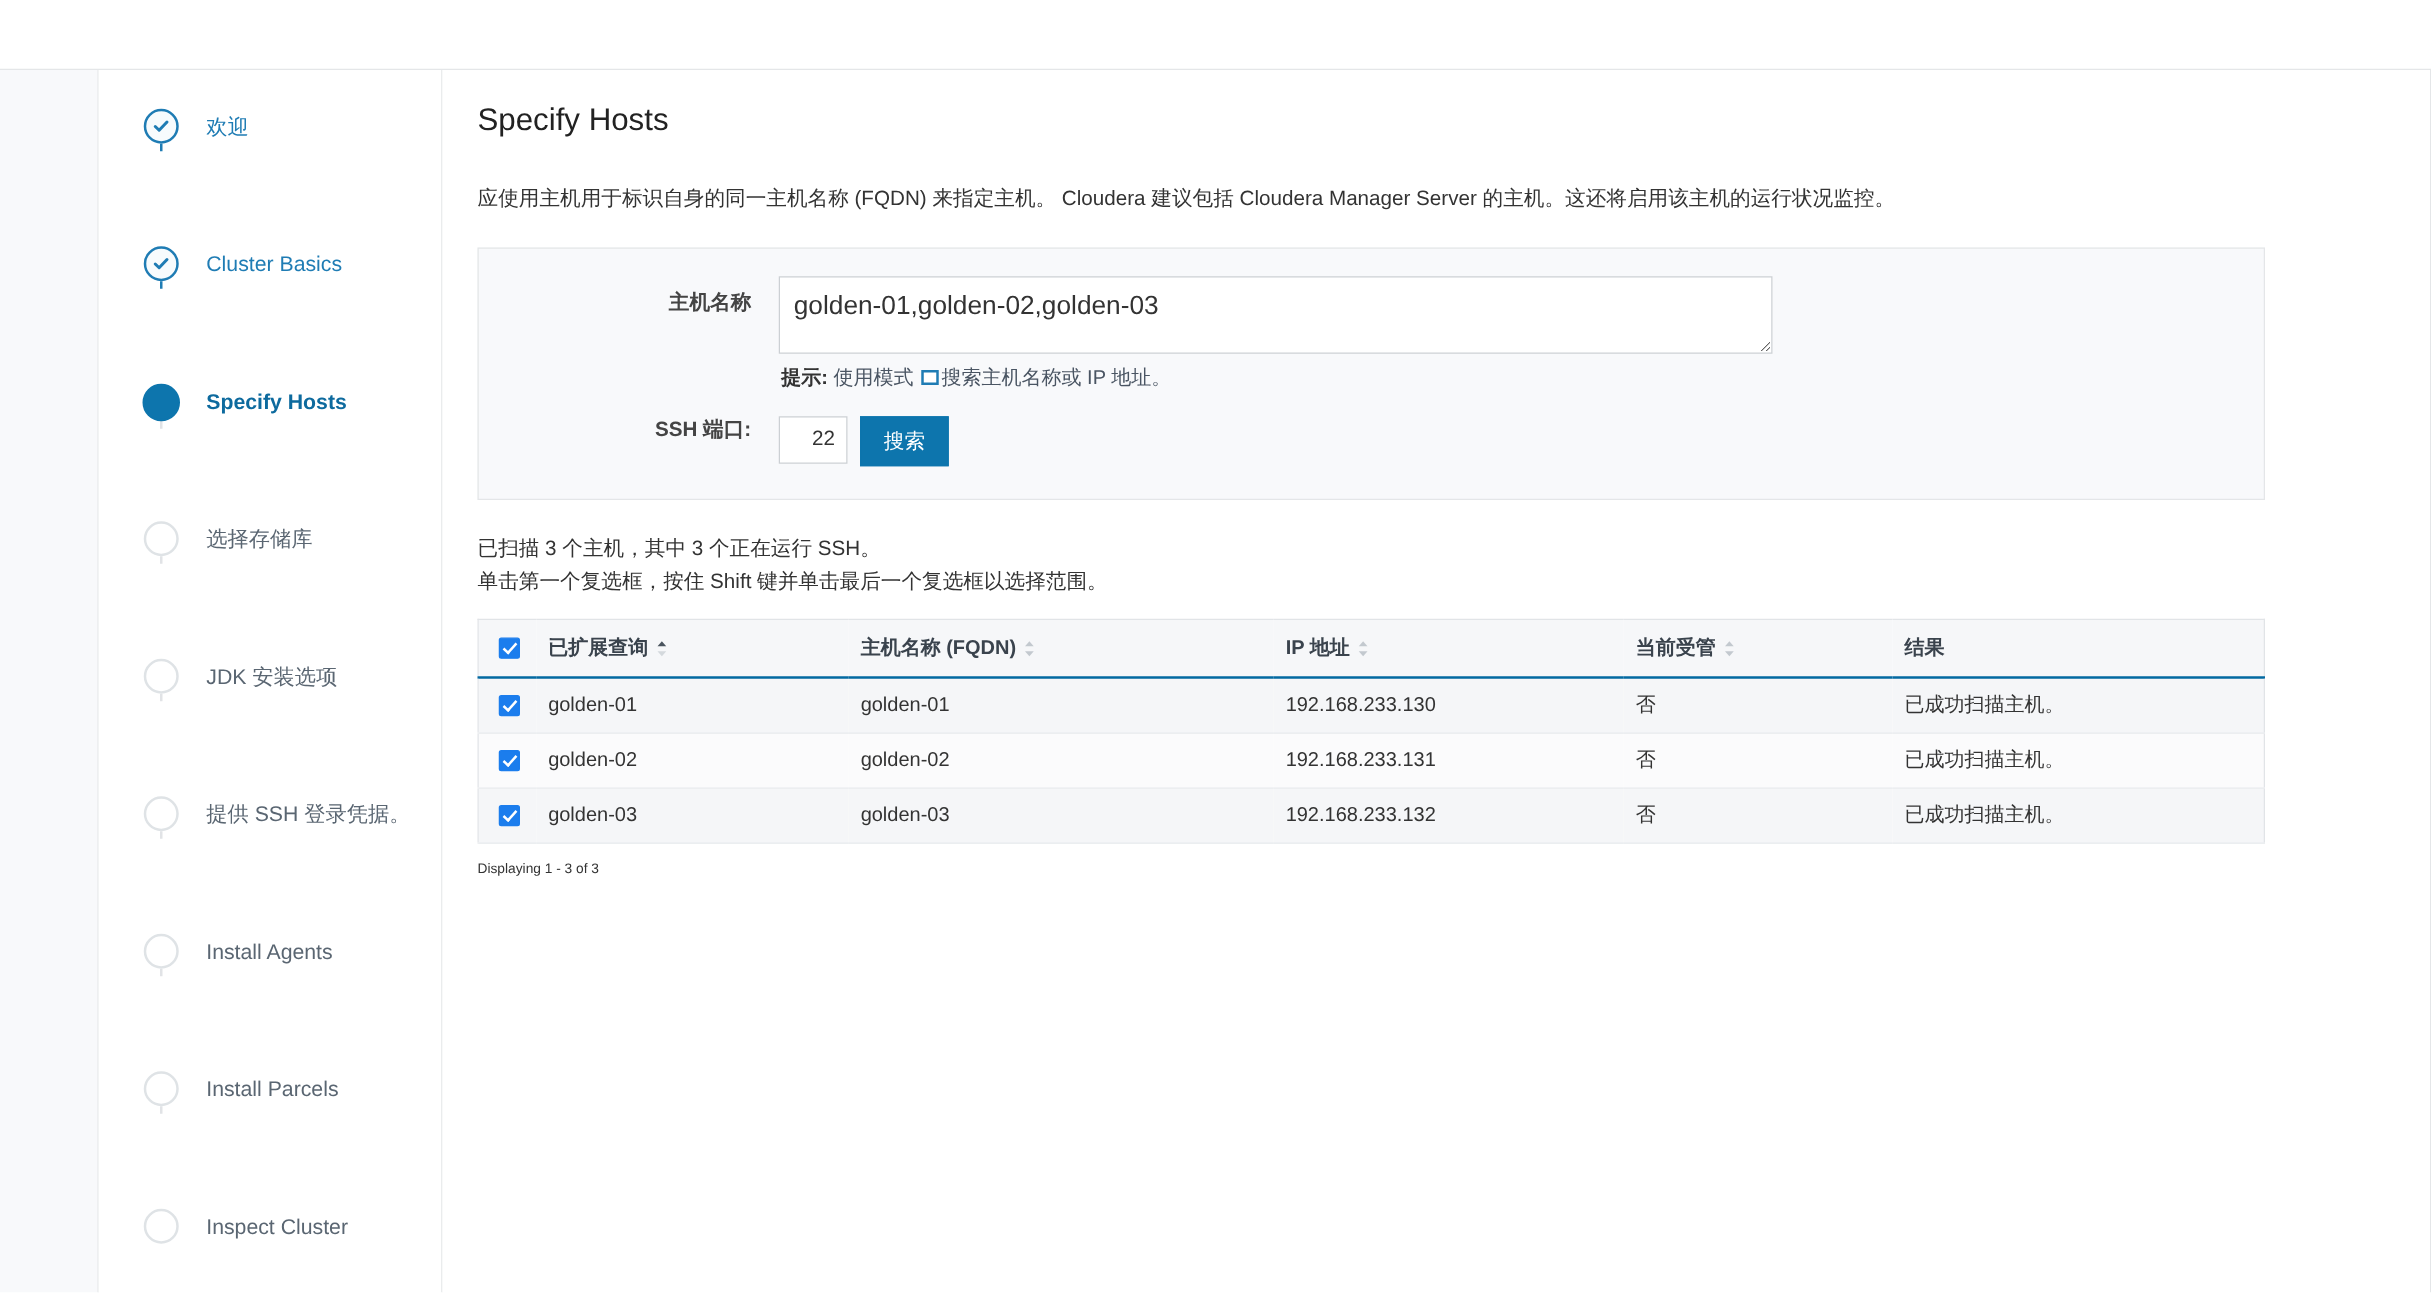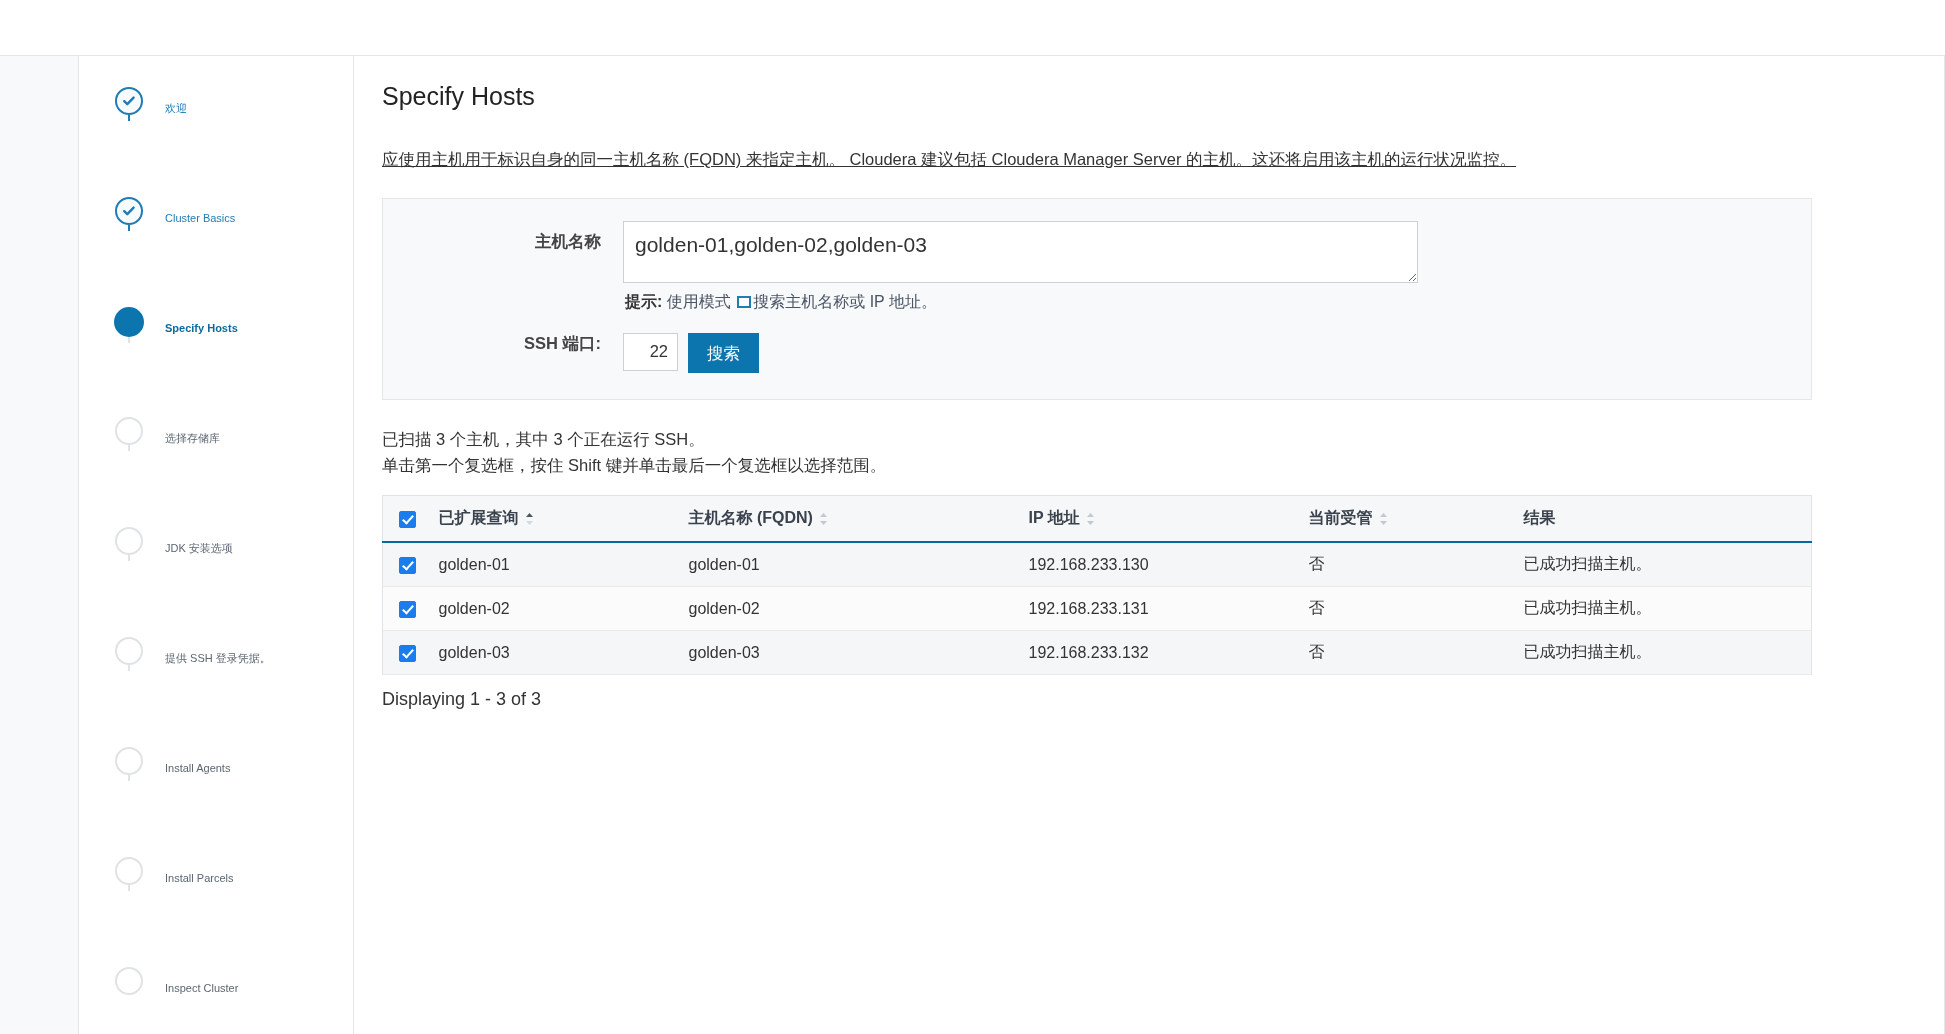--- a/index.html
+++ b/index.html
@@ -50,35 +50,35 @@
   }
   .step.done .step-dot { border-color:#1f7cb4; background:#f7fbfd; }
   .step.current .step-dot { border-color:#0d75ad; background:#0d75ad; width:30px; height:30px; }
   .step-dot svg { display:block; }
   .connector {
     position:absolute; left:50%; transform:translateX(-50%);
     top:34px; bottom:-6px; width:2px; background:#e1e3e6; z-index:1;
   }
   .step.done .connector { background:#1f7cb4; }
   .step-label {
-    margin-left:12px; margin-top:20px;
-    font-size:11px; line-height:1.45; color:#5a6672;
+    margin-left:12px; margin-top:9px;
+    font-size:17px; line-height:1.45; color:#5a6672;
     max-width:165px;
   }
   .step.done .step-label { color:#1f7cb4; }
   .step.current .step-label { color:#0d6a9e; font-weight:bold; }
 
   
   .content {
     flex:1; padding:26px 56px 0 28px; background:#ffffff; position:relative;
     border-right:1px solid #e4e6e8;
     overflow:hidden;
   }
   .page-title { font-size:25px; color:#222; font-weight:normal; margin:0 0 36px 0; }
-  .page-desc { font-size:16.5px; color:#333; margin:0 0 26px 0; line-height:1.5;text-decoration:underline; }
+  .page-desc { font-size:16.5px; color:#333; margin:0 0 26px 0; line-height:1.5; }
 
   
   .panel {
     background:#f8f9fb; border:1px solid #e4e6e8;
     padding:22px 24px 26px 24px;
     margin-bottom:26px;
     max-width:1430px;
   }
   .form-row { display:flex; align-items:flex-start; margin-bottom:2px; }
   .form-label {
@@ -148,21 +148,21 @@
     background:#1b7ded; border:1px solid #1b7ded;
     display:inline-block; position:relative; vertical-align:middle; cursor:pointer;
   }
   .cb::after {
     content:""; position:absolute; left:5px; top:1px;
     width:4px; height:9px; border:solid #ffffff;
     border-width:0 2px 2px 0; transform:rotate(42deg);
   }
   .sort { display:inline-block; width:9px; margin-left:6px; vertical-align:middle; }
   .sort svg { display:block; }
-  .footer-count { font-size:18px; color:#333; margin-top:14px; }
+  .footer-count { font-size:11px; color:#333; margin-top:14px; }
 </style>
 </head>
 <body>
 
 <div id="app">
 
   <div class="topbar"></div>
 
   <div class="page-body">
     <div class="gutter-left"></div>

